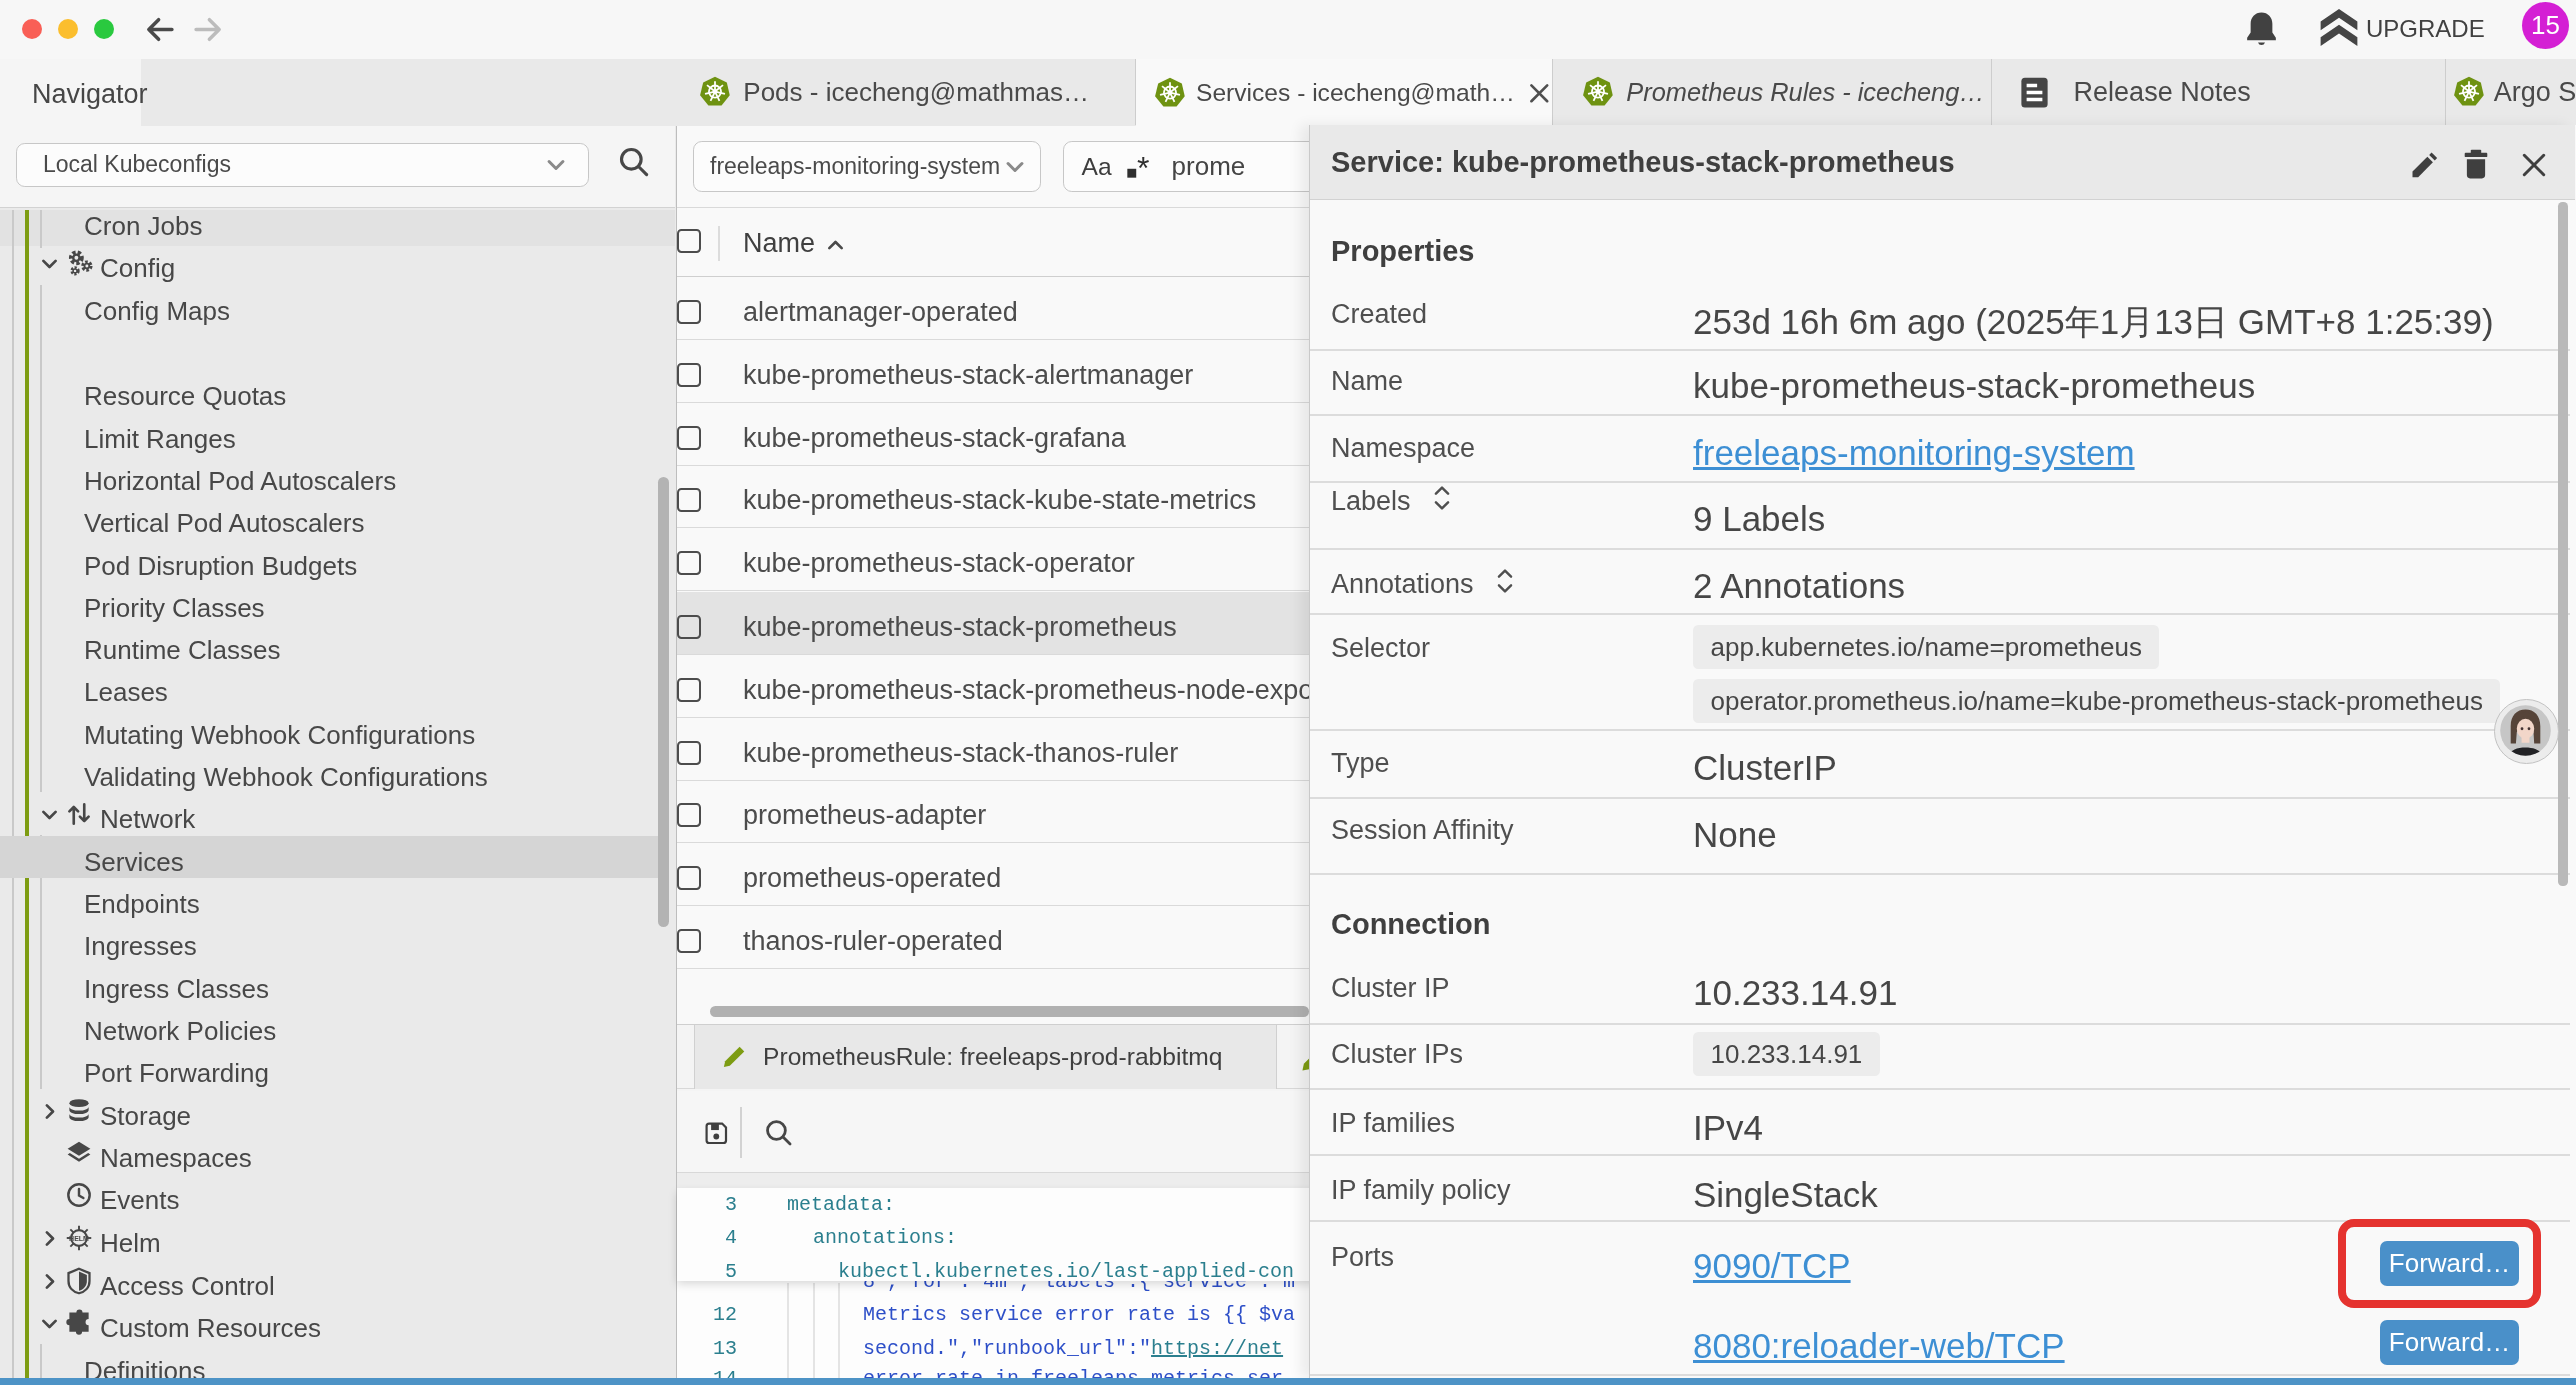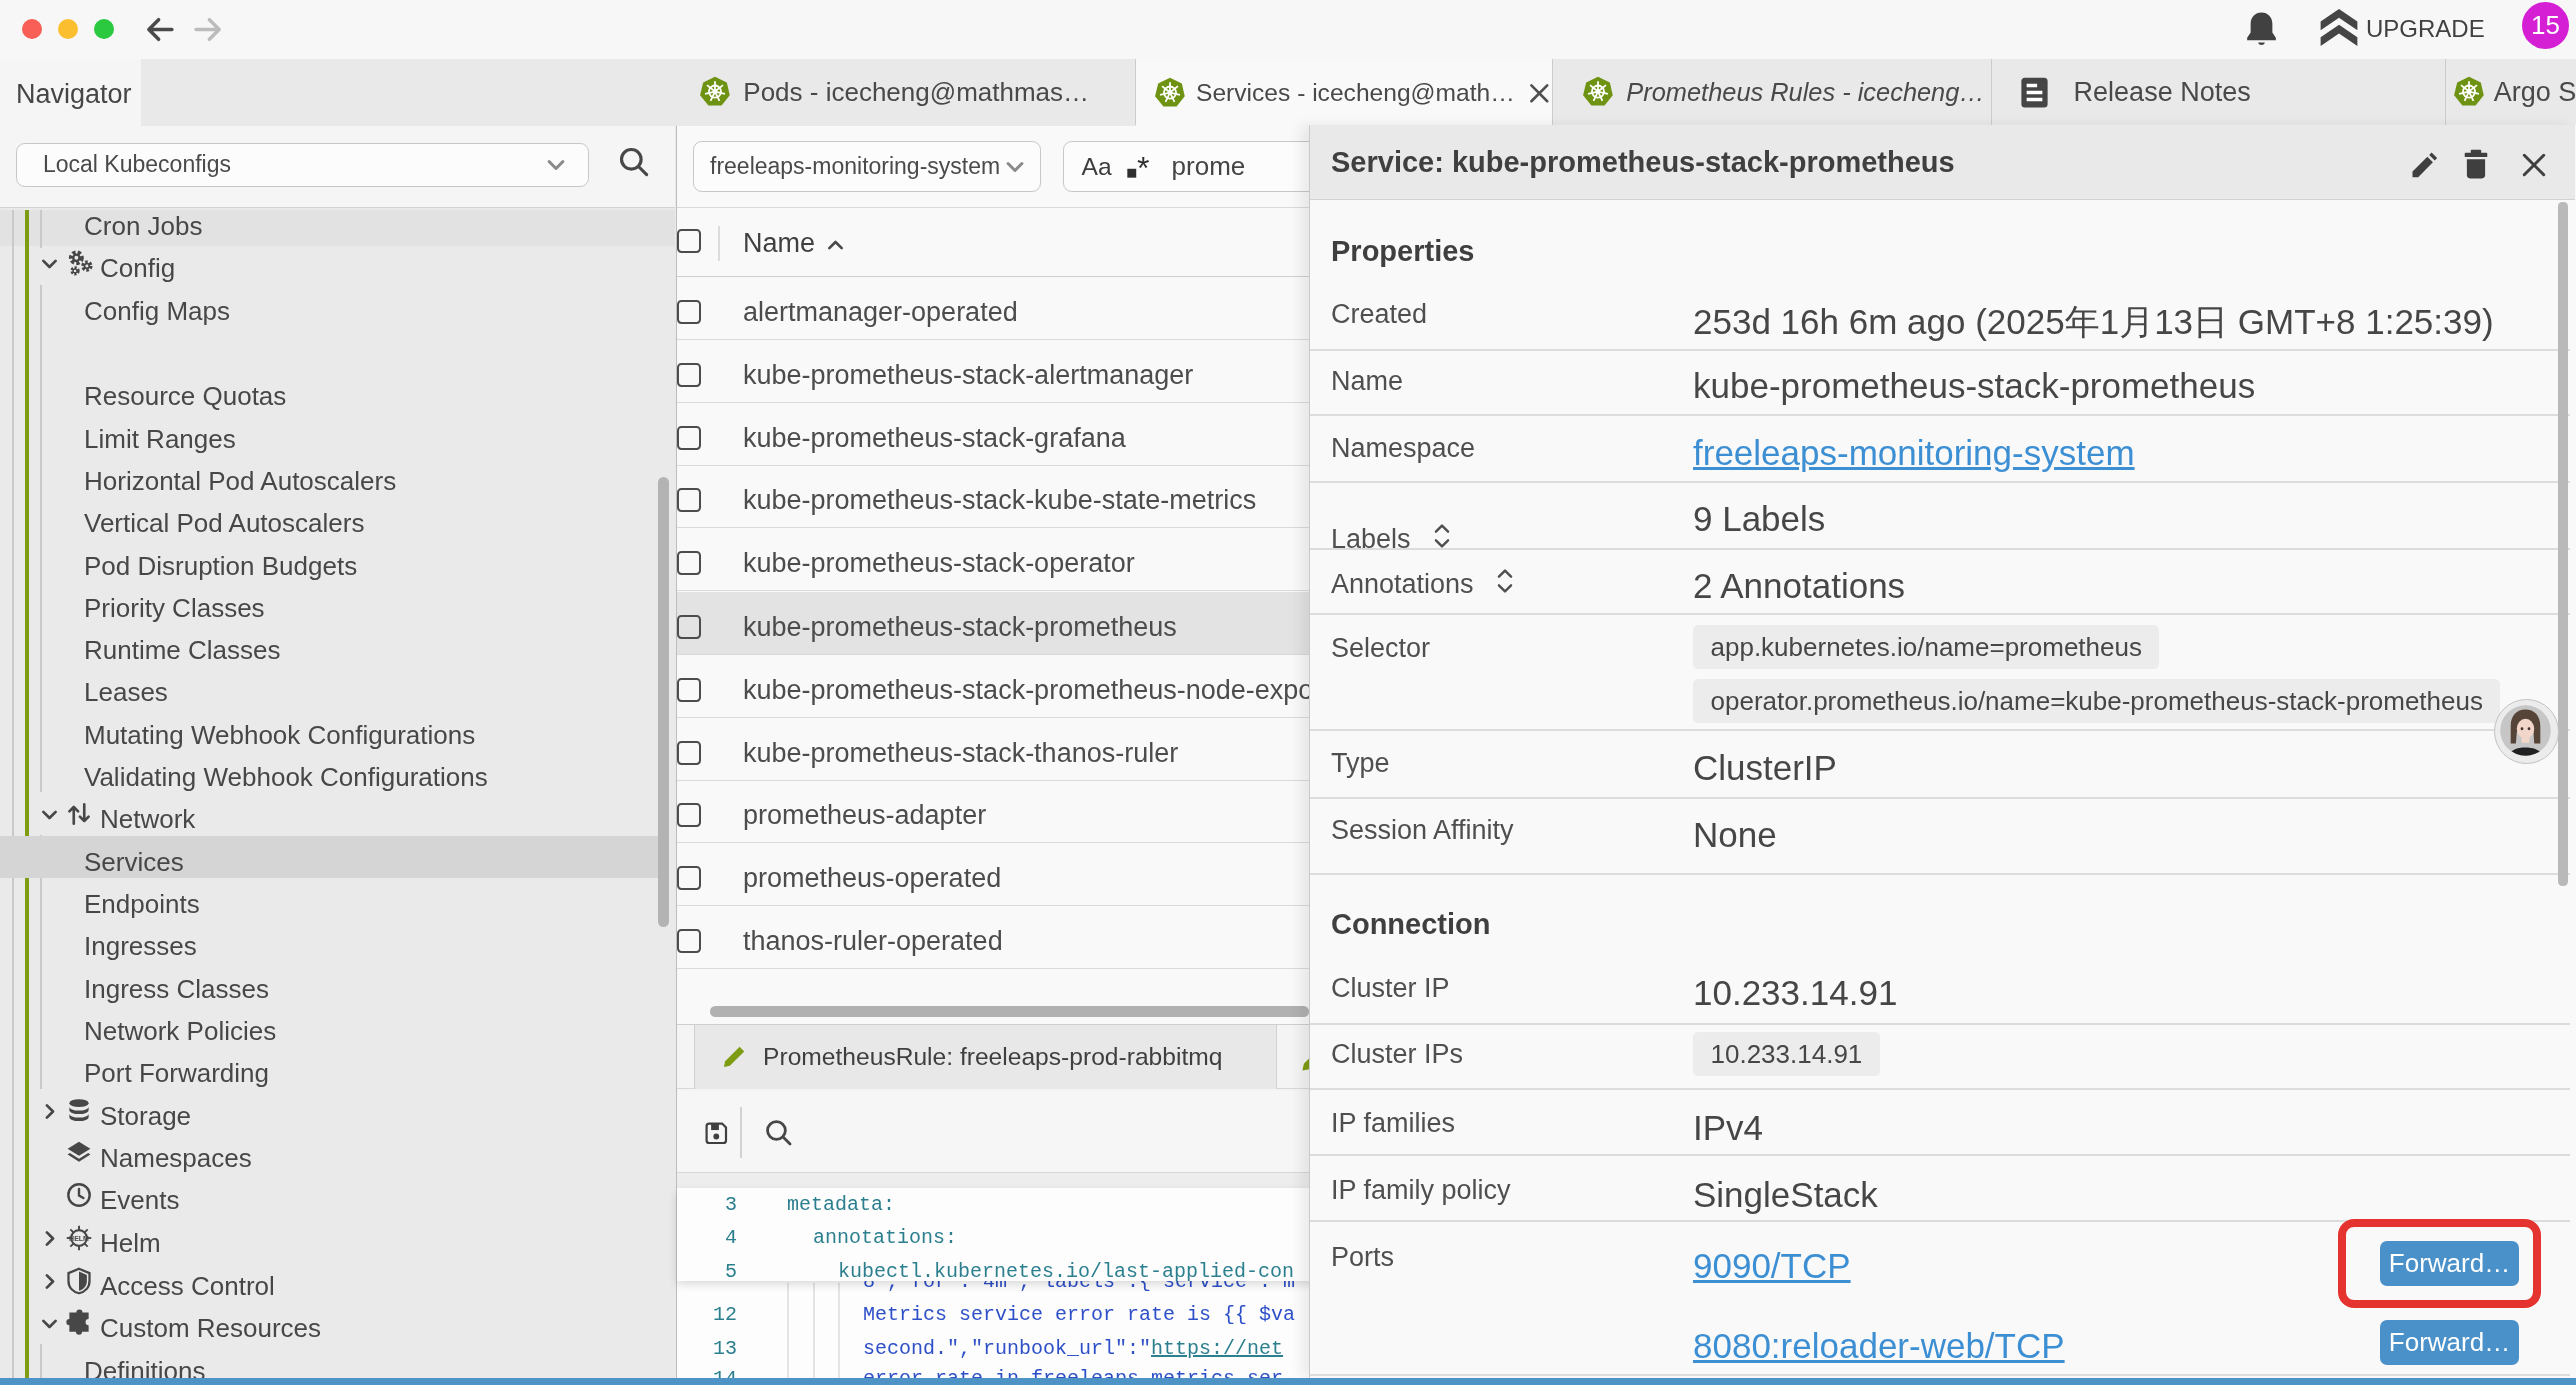--- a/index.html
+++ b/index.html
@@ -6,21 +6,21 @@
 html,body{width:2576px;height:1385px;overflow:hidden}
 body{font-family:"Liberation Sans",sans-serif;background:#f7f7f7;position:relative;color:#464646}
 .abs{position:absolute}
 svg{display:block}
 
 #topbar{position:absolute;left:0;top:0;width:2576px;height:66px;background:#f7f7f7;border-bottom:1.8px solid #c9c9c9}
 .tl{position:absolute;top:19px;width:20px;height:20px;border-radius:50%}
 
 #strip{position:absolute;left:0;top:59px;width:2576px;height:68px;background:#e9e9e9;border-bottom:1.8px solid #c6c6c6}
 #navtab{position:absolute;left:0;top:0;width:141px;height:68px;background:#f5f5f5;display:flex;align-items:center}
-#navtab span{font-size:27px;color:#464646;margin-left:16px;margin-top:3.5px}
+#navtab span{font-size:27px;color:#464646;margin-left:32px;margin-top:3.5px}
 .tab{position:absolute;top:0;height:66px;display:flex;align-items:center;border-right:1.8px solid #cdcdcd;font-size:27px;color:#494949;overflow:hidden;white-space:nowrap}
 .tab.active{background:#f9f9f9;height:68px;border-right:1.8px solid #cdcdcd}
 .k8s{width:32px;height:32px;flex:0 0 auto}
 
 #sidebar{position:absolute;left:0;top:126px;width:677px;height:1254px;background:#eaeaea;border-right:1.8px solid #bdbdbd}
 #sbtoolbar{position:absolute;left:0;top:0;width:675px;height:82px;background:#f5f5f5;border-bottom:1.8px solid #d2d2d2}
 #tree{position:absolute;left:0;top:84px;width:675px;height:1170px;background:#eaeaea;overflow:hidden}
 .trow{position:absolute;left:0;width:659px;height:42px;display:flex;align-items:flex-end;font-size:26px;color:#474747;white-space:nowrap}
 .trow .lbl1{margin-left:84px}
 .trow .lbl2{margin-left:100px}
@@ -492,21 +492,21 @@
   <div class="abs" style="left:21px;top:110px;font-size:29px;font-weight:bold;color:#3f3f3f">Properties</div>
   <div class="prow-label" style="top:174px">Created</div>
   <div class="prow-value" style="top:174px">253d 16h 6m ago (2025年1月13日 GMT+8 1:25:39)</div>
   <div class="pdiv" style="top:224px"></div>
   <div class="prow-label" style="top:241px">Name</div>
   <div class="prow-value" style="top:241px">kube-prometheus-stack-prometheus</div>
   <div class="pdiv" style="top:289px"></div>
   <div class="prow-label" style="top:308px">Namespace</div>
   <div class="prow-value link" style="top:308px">freeleaps-monitoring-system</div>
   <div class="pdiv" style="top:356px"></div>
-  <div class="prow-label" style="top:396px">Labels
+  <div class="prow-label" style="top:358px">Labels
     <svg style="display:inline-block;vertical-align:-3.5px;margin-left:10.5px" width="26" height="30" viewBox="0 0 30 34" fill="none" stroke="#4f4f4f" stroke-width="2.8" stroke-linecap="round" stroke-linejoin="round">
         <path d="M8 12l7-7 7 7M8 22l7 7 7-7"></path>
       </svg>
   </div>
   <div class="prow-value" style="top:374px">9 Labels</div>
   <div class="pdiv" style="top:423px"></div>
   <div class="prow-label" style="top:441px">Annotations
     <svg style="display:inline-block;vertical-align:-3.5px;margin-left:10.5px" width="26" height="30" viewBox="0 0 30 34" fill="none" stroke="#4f4f4f" stroke-width="2.8" stroke-linecap="round" stroke-linejoin="round">
         <path d="M8 12l7-7 7 7M8 22l7 7 7-7"></path>
       </svg>

